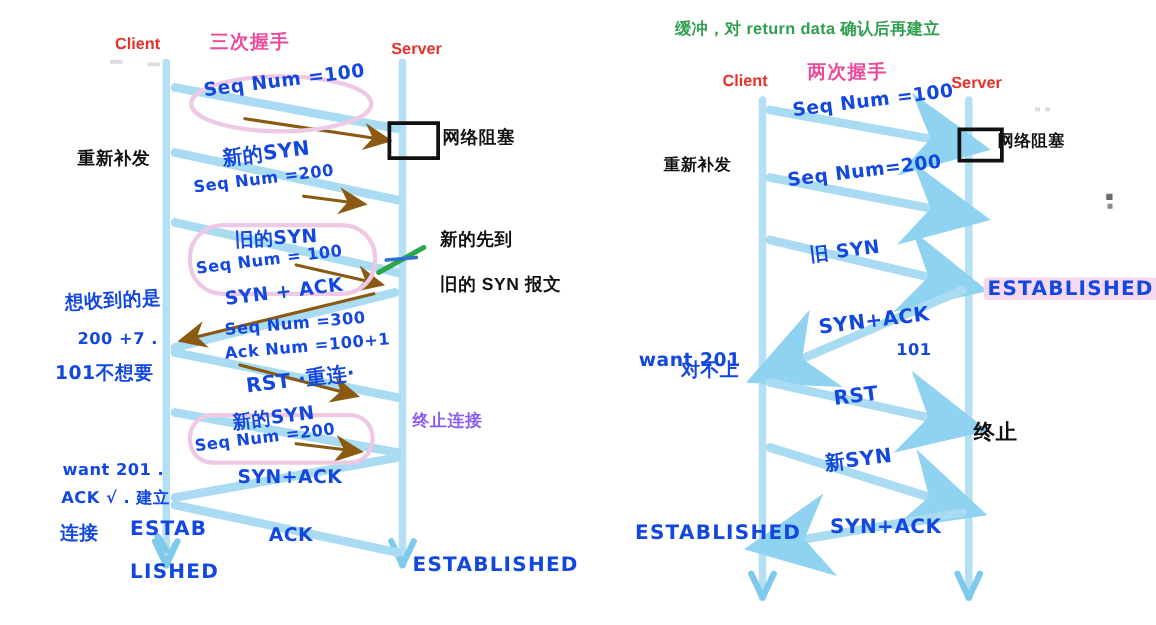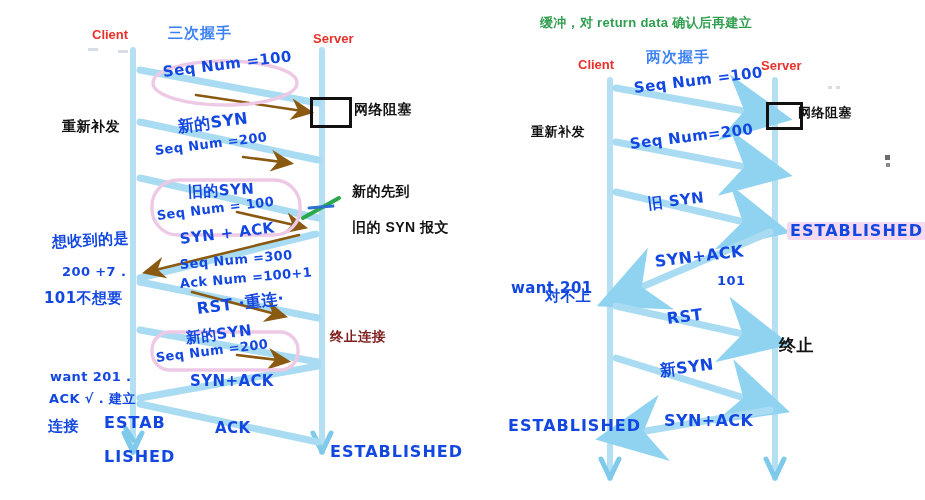--- a/index.html
+++ b/index.html
@@ -9,23 +9,23 @@
     font-family:"Liberation Sans","DejaVu Sans",sans-serif;
     overflow:hidden;
     position:relative;
   }
   #stage{position:absolute;left:0;top:0;width:922px;height:500px;}
   svg.layer{position:absolute;left:0;top:0;width:925px;height:500px;}
   .abs{position:absolute;white-space:nowrap;}
 
   
   .t-red{color:#e8312a;font-weight:bold;font-size:13px;}
-  .t-red-cn{color:#3b82f6;font-weight:bold;font-size:15px;letter-spacing:1px;}
+  .t-red-cn{color:#ec4899;font-weight:bold;font-size:15px;letter-spacing:1px;}
   .t-black{color:#111111;font-weight:bold;font-size:14px;letter-spacing:.5px;}
-  .t-green{color:#7f1d1d;font-weight:bold;font-size:13.5px;letter-spacing:.5px;}
+  .t-green{color:#8b5cf6;font-weight:bold;font-size:13.5px;letter-spacing:.5px;}
   .t-green-top{color:#2f9e4f;font-weight:bold;font-size:13px;letter-spacing:.3px;}
 
   
   .hw{
     color:#1348e0;
     font-family:"DejaVu Sans",sans-serif;
     font-weight:bold;
     font-size:14px;
     letter-spacing:.4px;
     line-height:1.15;

